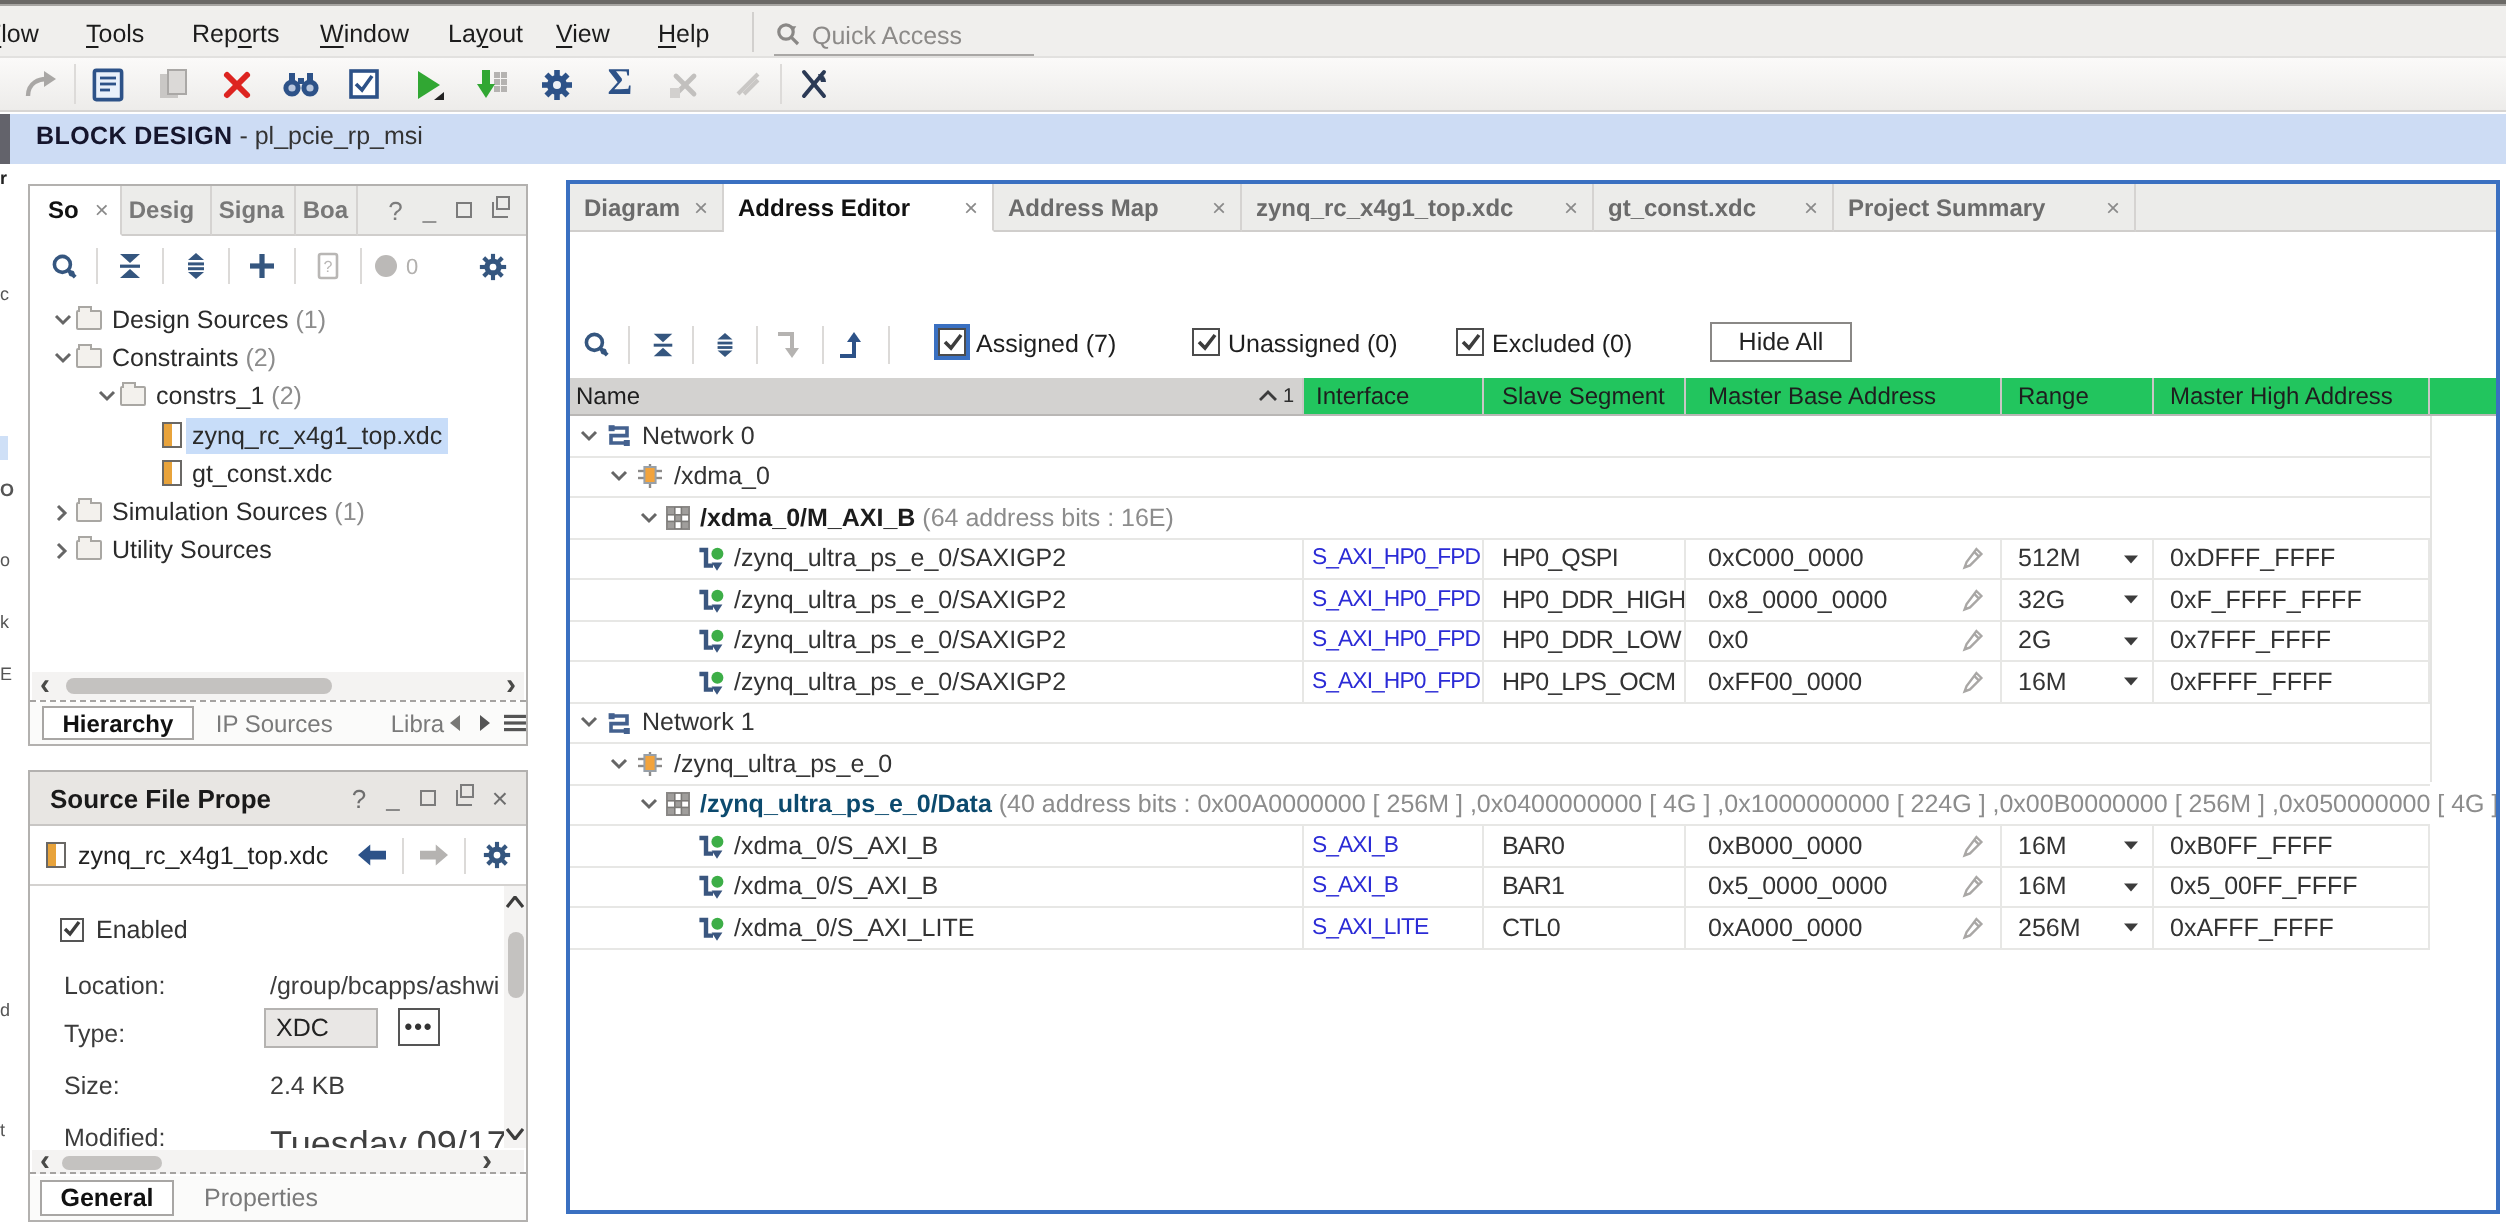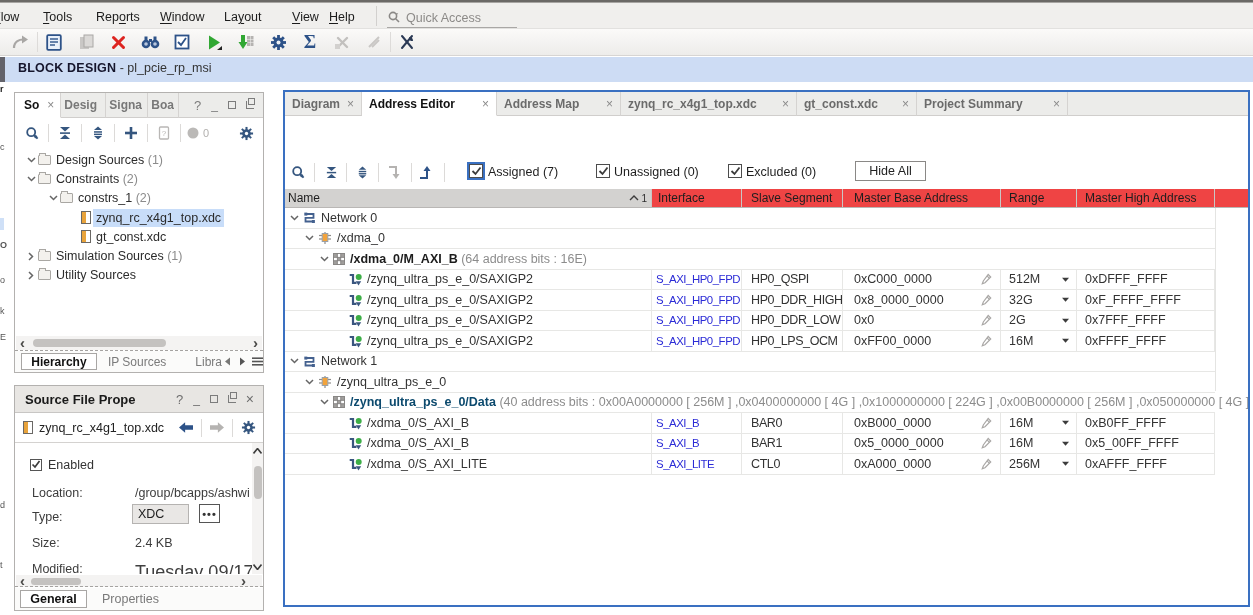--- a/index.html
+++ b/index.html
@@ -53,42 +53,42 @@
 .sel { background:#c8ddf9; padding:2px 3px; margin-left:2px;}
 .fold { display:inline-block; width:13px; height:10px; border:1px solid #a9a7a3; background:#f3f1ed; border-radius:1px; position:relative;}
 .fold:before { content:""; position:absolute; left:-0.5px; top:-3px; width:5px; height:2px; background:#f3f1ed; border:1px solid #a9a7a3; border-bottom:none;}
 .xdc { display:inline-block; width:10px; height:13px; border:1px solid #6a6865; background:#fff; position:relative;}
 .xdc:before { content:""; position:absolute; left:0; top:0; width:4px; height:11px; background:#e8a33b;}
 .tbi2 { width:26px; height:24px; display:flex; align-items:center; justify-content:center;}
 .isep { width:1px; height:18px; background:#dcdad8; margin:0 3px;}
 
 .cbx { width:14px; height:14px; border:1.6px solid #4c4c4c; background:#fff; display:flex; align-items:center; justify-content:center;}
 .cblbl { top:9px; font-size:12.5px; color:#1e1e1e;}
-.hc { display:flex; align-items:center; background:#ef4444; border-right:1px solid #c9c7c5; overflow:hidden; white-space:nowrap;}
+.hc { display:flex; align-items:center; background:#22c55e; border-right:1px solid #c9c7c5; overflow:hidden; white-space:nowrap;}
 .mrow { display:flex; height:20.5px; width:930px; border-bottom:1px solid #e7e7e5; white-space:nowrap; align-items:stretch;}
 .mc { display:flex; align-items:center; border-right:1px solid #e7e7e5; overflow:hidden;}
 .gname { display:flex; align-items:center; overflow:visible; flex:1;}
 .gname svg, .mc svg { flex:none; }
 .gname span { flex:none; }
 .mchev { width:13px; height:10px; flex:none; display:flex; align-items:center; justify-content:center;}
 .link { color:#2b2bd6; font-size:11.4px; letter-spacing:-0.45px; }
 .gray { color:#8c8c8c; }
 .pencil { margin-left:auto; margin-right:8px; flex:none;}
 .drop { margin-left:auto; margin-right:7px; flex:none;}
 </style>
 </head>
 <body>
 <div class="abs" id="topline"></div>
 <div class="abs" id="menubar">
   <div class="mitem abs" style="left:-7px"><u>F</u>low</div>
   <div class="mitem abs" style="left:43px"><u>T</u>ools</div>
   <div class="mitem abs" style="left:96px">Rep<u>o</u>rts</div>
   <div class="mitem abs" style="left:160px"><u>W</u>indow</div>
   <div class="mitem abs" style="left:224px">La<u>y</u>out</div>
-  <div class="mitem abs" style="left:292px"><u>V</u>iew</div>
+  <div class="mitem abs" style="left:278px"><u>V</u>iew</div>
   <div class="mitem abs" style="left:329px"><u>H</u>elp</div>
 </div>
 <div class="abs" id="menubar2">
   <div id="qsep"></div>
   <div id="qa">
     <svg width="15" height="15" viewBox="0 0 15 15">
         <circle cx="6" cy="6" r="3.6" fill="none" stroke="#8a8886" stroke-width="1.6"></circle>
         <line x1="8.7" y1="8.7" x2="12" y2="12" stroke="#8a8886" stroke-width="1.6"></line>
         <path d="M12.2 5.2 l3 0 l-1.5 2.2 z" fill="#8a8886" transform="translate(-1,-1) scale(0.8)"></path>
       </svg>

